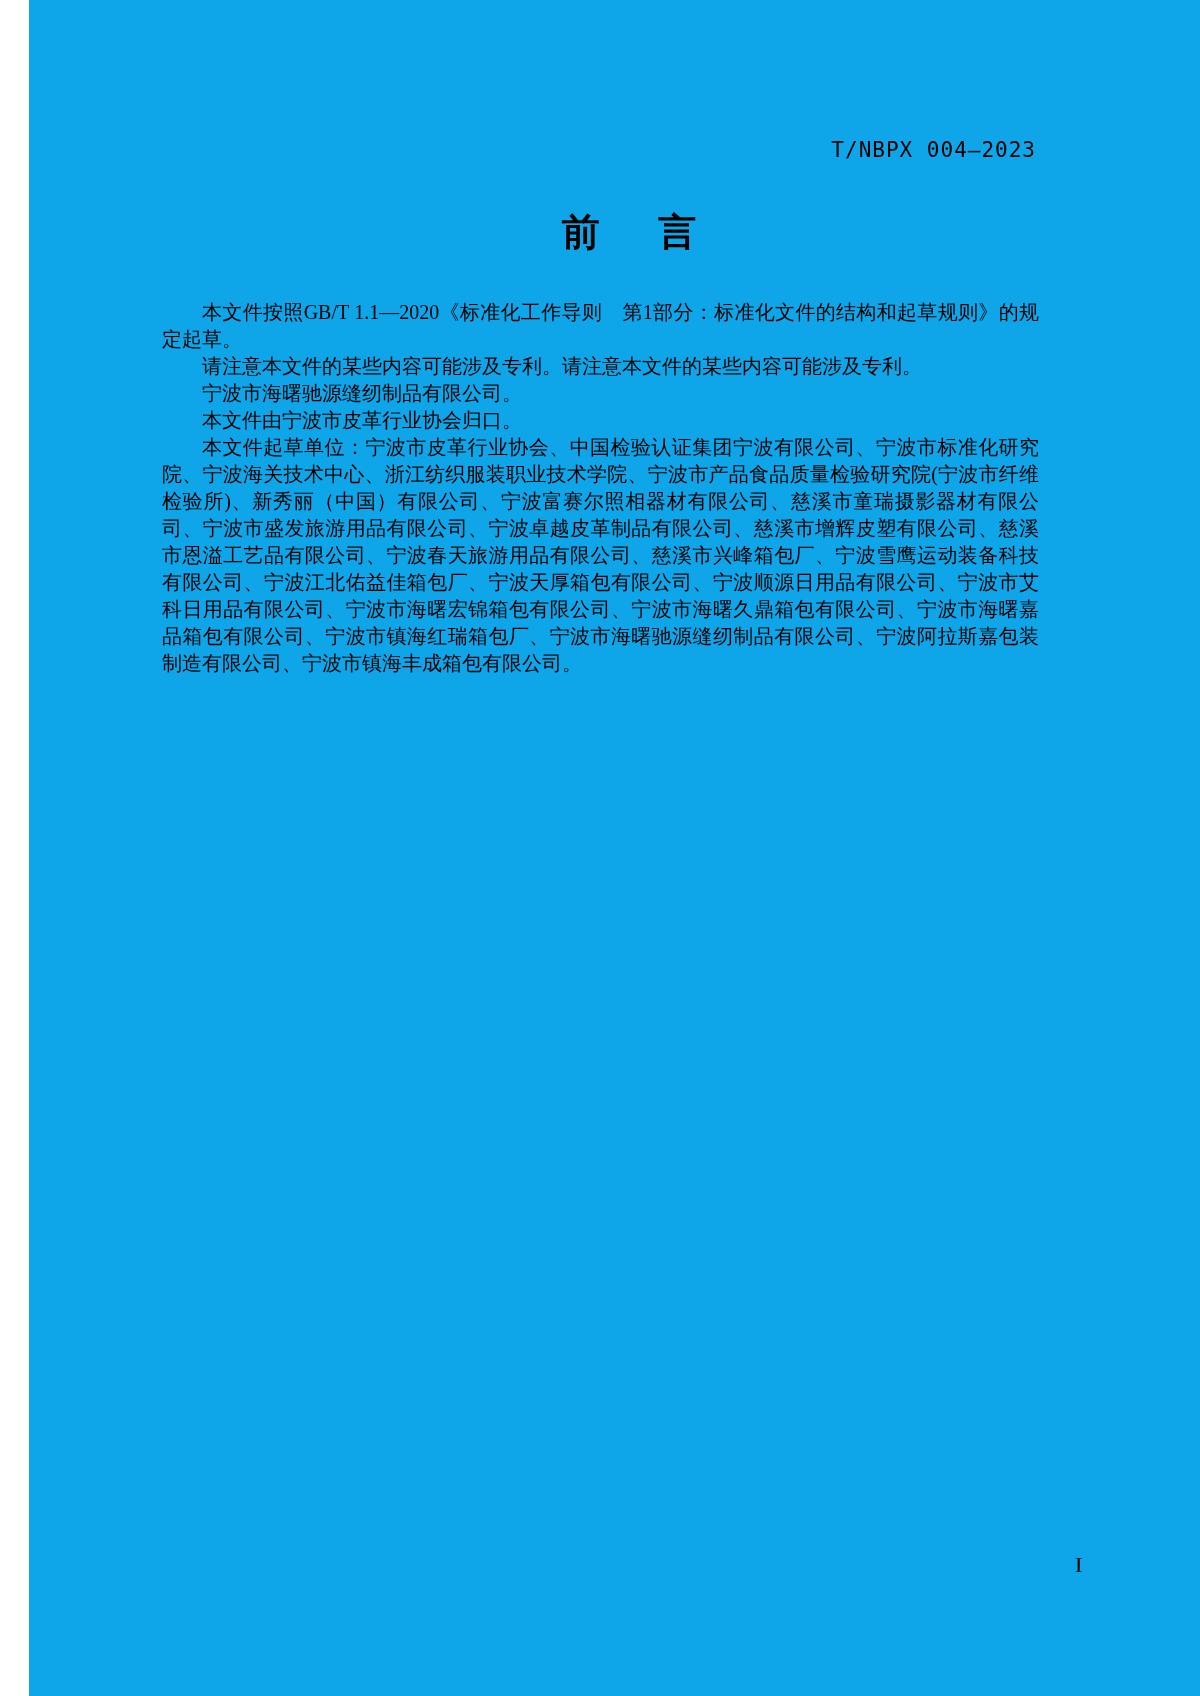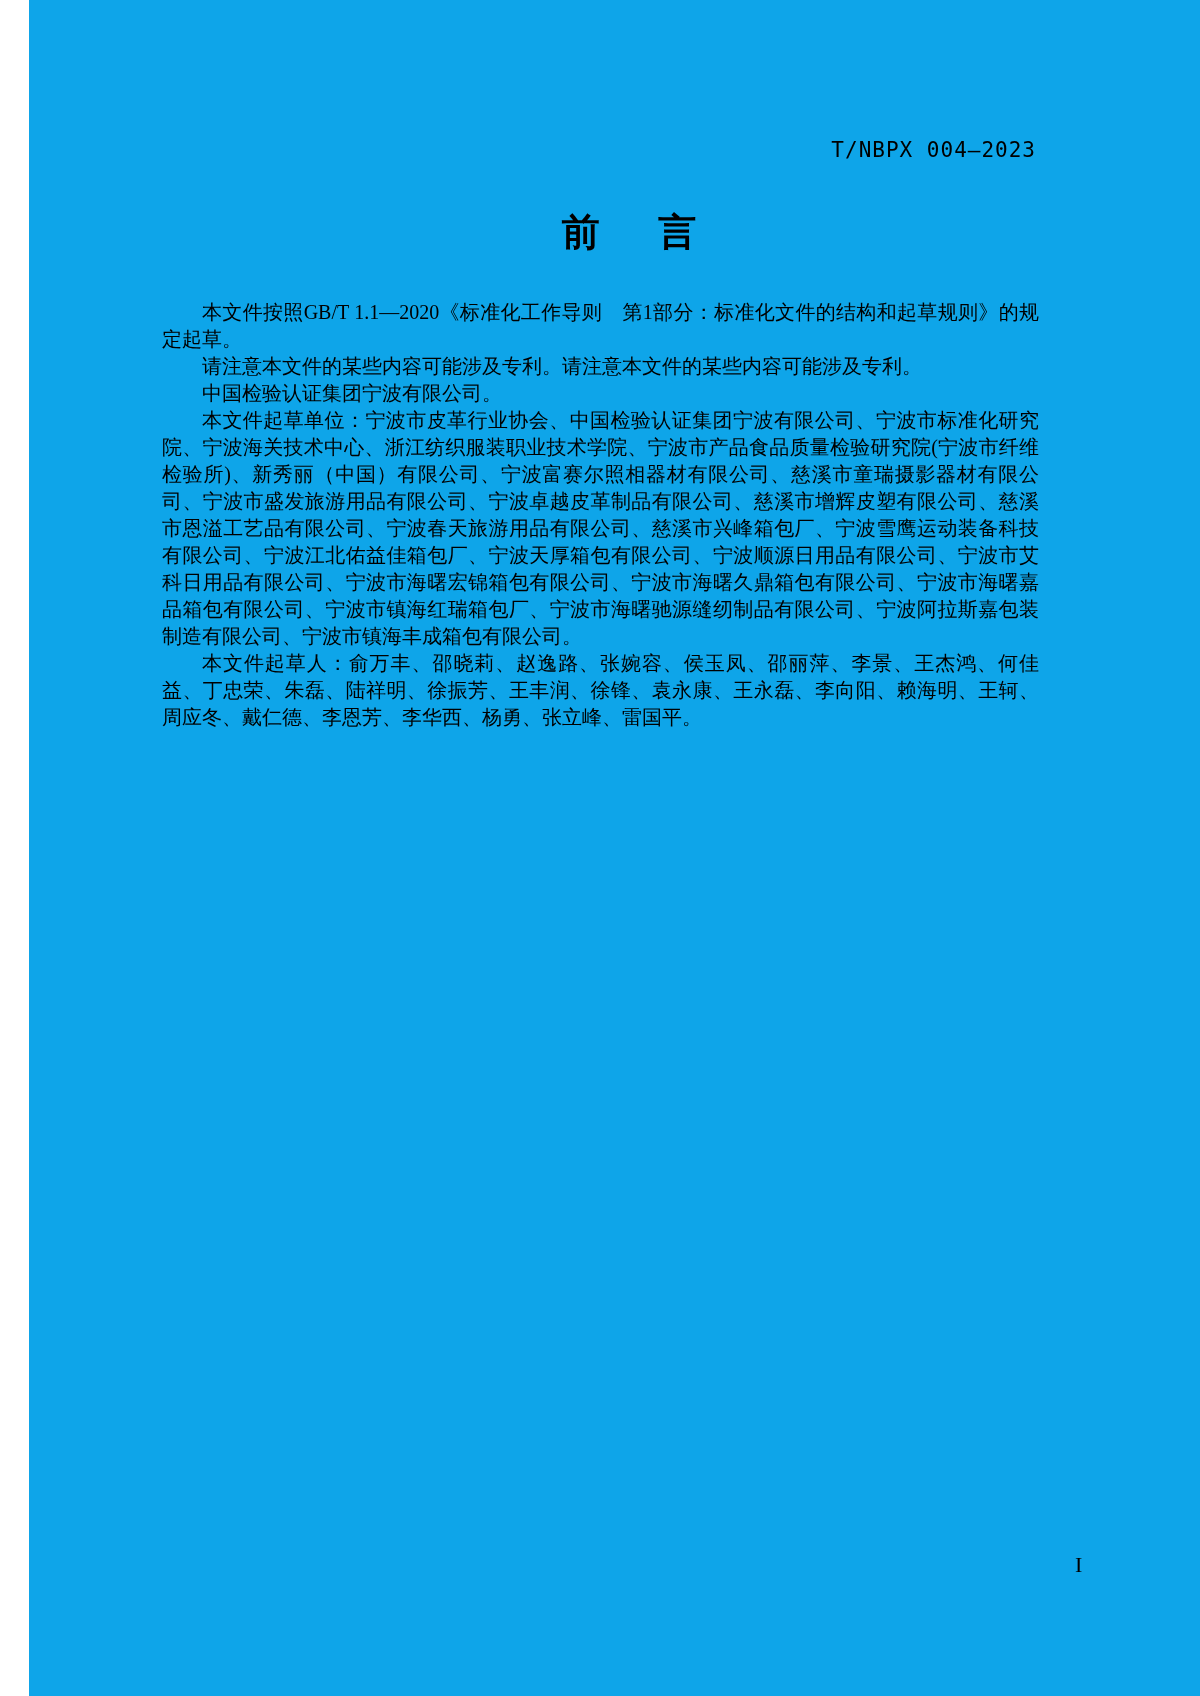--- a/index.html
+++ b/index.html
@@ -68,20 +68,20 @@
 
 <div class="page">
 
   <div class="doc-code">T/NBPX 004—2023</div>
 
   <div class="title">前 言</div>
 
   <div class="content">
     <p>本文件按照GB/T 1.1—2020《标准化工作导则　第1部分：标准化文件的结构和起草规则》的规定起草。</p>
     <p>请注意本文件的某些内容可能涉及专利。请注意本文件的某些内容可能涉及专利。</p>
-    <p>中国检验认证集团宁波有限公司。</p>
+    <p>宁波市海曙驰源缝纫制品有限公司。</p>
+    <p>本文件由宁波市皮革行业协会归口。</p>
     <p>本文件起草单位：宁波市皮革行业协会、中国检验认证集团宁波有限公司、宁波市标准化研究院、宁波海关技术中心、浙江纺织服装职业技术学院、宁波市产品食品质量检验研究院(宁波市纤维检验所)、新秀丽（中国）有限公司、宁波富赛尔照相器材有限公司、慈溪市童瑞摄影器材有限公司、宁波市盛发旅游用品有限公司、宁波卓越皮革制品有限公司、慈溪市增辉皮塑有限公司、慈溪市恩溢工艺品有限公司、宁波春天旅游用品有限公司、慈溪市兴峰箱包厂、宁波雪鹰运动装备科技有限公司、宁波江北佑益佳箱包厂、宁波天厚箱包有限公司、宁波顺源日用品有限公司、宁波市艾科日用品有限公司、宁波市海曙宏锦箱包有限公司、宁波市海曙久鼎箱包有限公司、宁波市海曙嘉品箱包有限公司、宁波市镇海红瑞箱包厂、宁波市海曙驰源缝纫制品有限公司、宁波阿拉斯嘉包装制造有限公司、宁波市镇海丰成箱包有限公司。</p>
-    <p>本文件起草人：俞万丰、邵晓莉、赵逸路、张婉容、侯玉凤、邵丽萍、李景、王杰鸿、何佳益、丁忠荣、朱磊、陆祥明、徐振芳、王丰润、徐锋、袁永康、王永磊、李向阳、赖海明、王轲、周应冬、戴仁德、李恩芳、李华西、杨勇、张立峰、雷国平。</p>
   </div>
 
   <div class="page-number">I</div>
 
 </div>
 
 </body></html>

